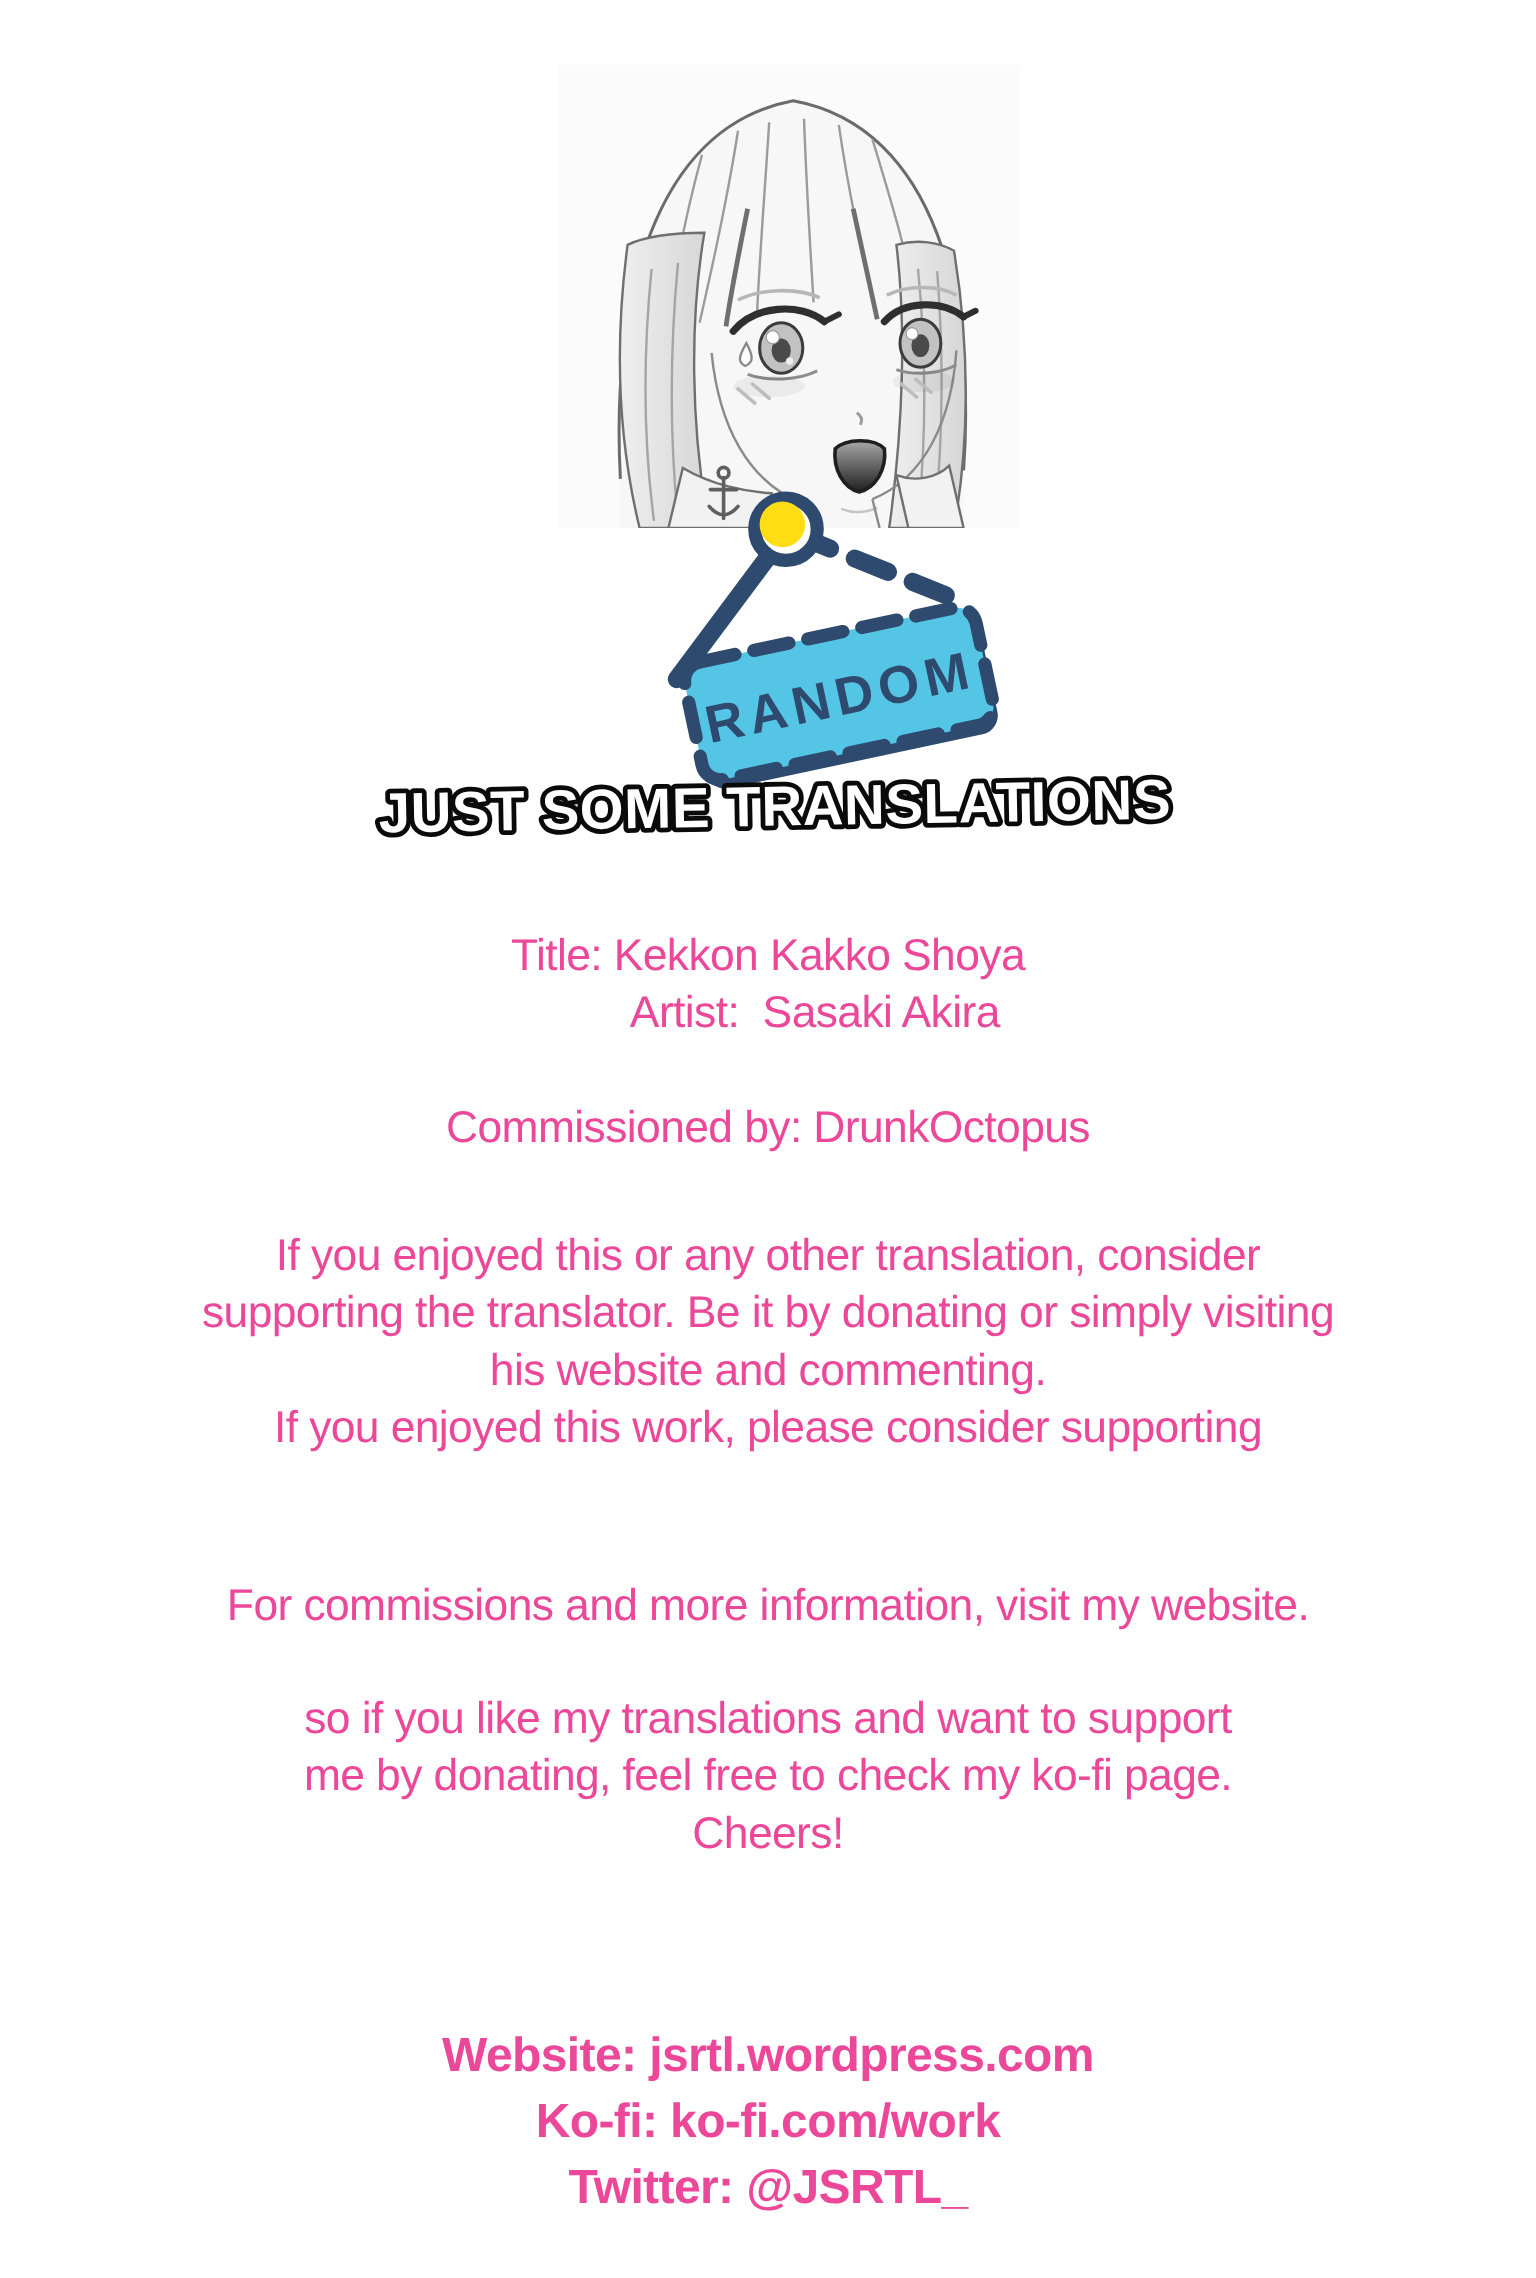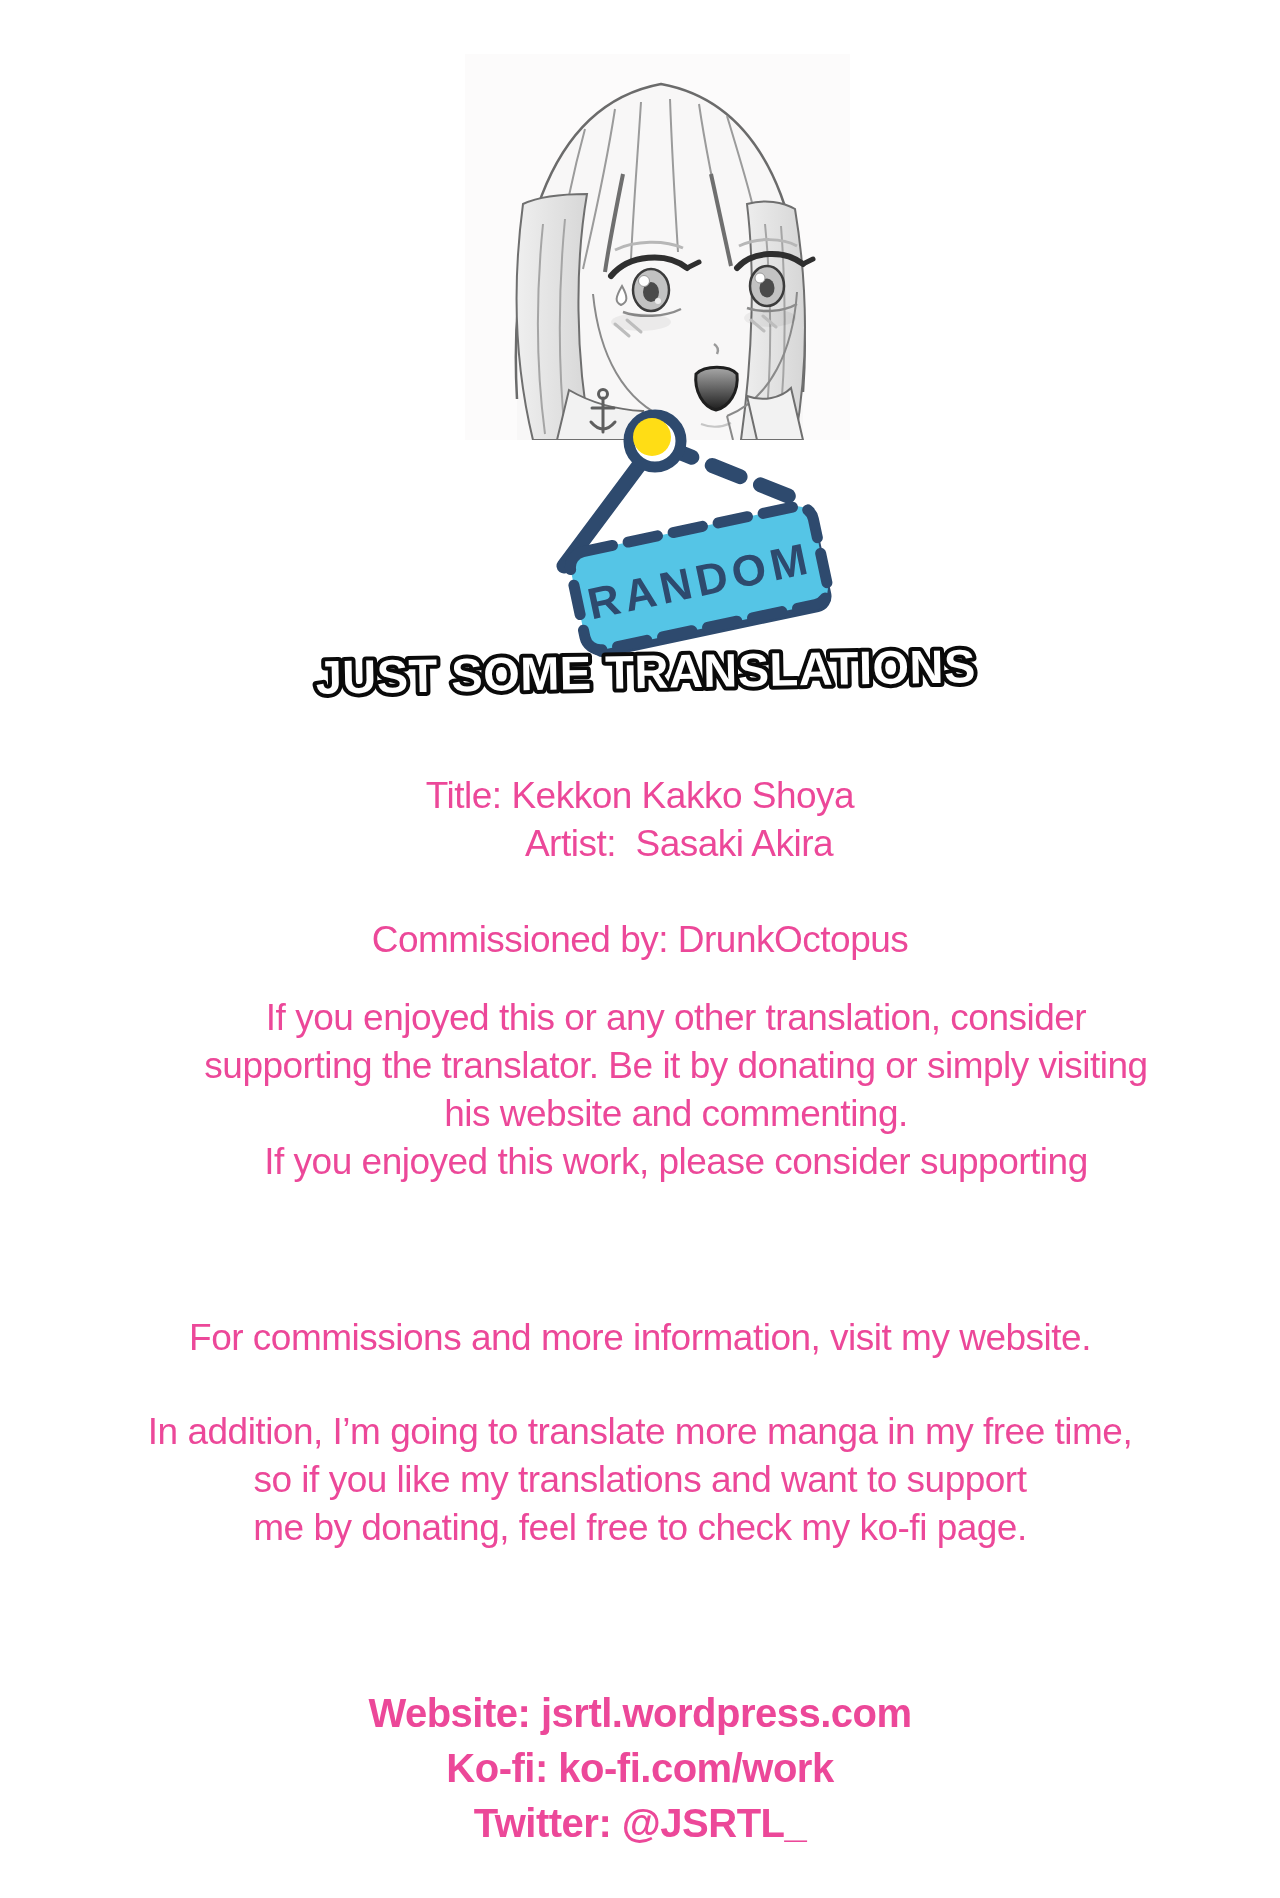--- a/index.html
+++ b/index.html
@@ -131,32 +131,32 @@
   </g>
 
   <text x="316" y="302" text-anchor="middle" font-size="47" font-weight="bold" letter-spacing="0.5" fill="#ffffff" stroke="#0a0a0a" stroke-width="8" paint-order="stroke" stroke-linejoin="round" transform="rotate(-1 316 302)">JUST SOME TRANSLATIONS</text>
 </svg>
 
 <div class="abs credit-line t37" style="top:772px;">Title: Kekkon Kakko Shoya</div>
 <div class="abs credit-line t37" style="top:820px;padding-left:39px;">Artist:  Sasaki Akira</div>
 
 <div class="abs credit-line t37" style="top:916px;">Commissioned by: DrunkOctopus</div>
 
-<div class="abs" style="top:994px;width:1048px;padding-left:36px;">
+<div class="abs" style="top:1022px;width:1048px;">
   <div class="credit-line t37">If you enjoyed this or any other translation, consider</div>
   <div class="credit-line t37">supporting the translator. Be it by donating or simply visiting</div>
   <div class="credit-line t37">his website and commenting.</div>
   <div class="credit-line t37">If you enjoyed this work, please consider supporting</div>
 </div>
 
 <div class="abs credit-line t37" style="top:1314px;">For commissions and more information, visit my website.</div>
 
 <div class="abs" style="top:1408px;width:1280px;">
-  <div class="credit-line t37">In addition, I’m going to translate more manga in my free time,</div>
   <div class="credit-line t37">so if you like my translations and want to support</div>
   <div class="credit-line t37">me by donating, feel free to check my ko-fi page.</div>
+  <div class="credit-line t37">Cheers!</div>
 </div>
 
 <div class="abs" style="top:1686px;width:1280px;font-weight:bold;">
   <div class="credit-line t40">Website: jsrtl.wordpress.com</div>
   <div class="credit-line t40">Ko-fi: ko-fi.com/work</div>
   <div class="credit-line t40">Twitter: @JSRTL_</div>
 </div>
 
 </body></html>

